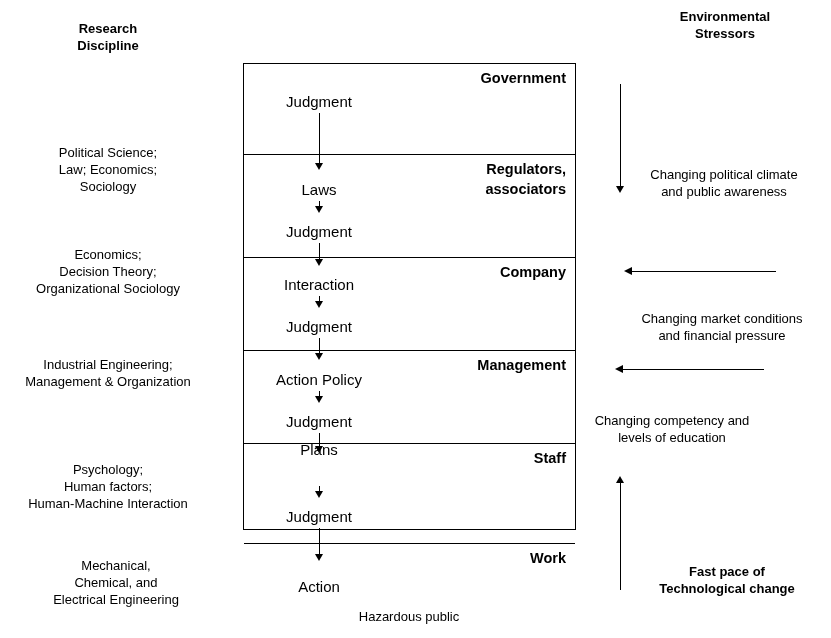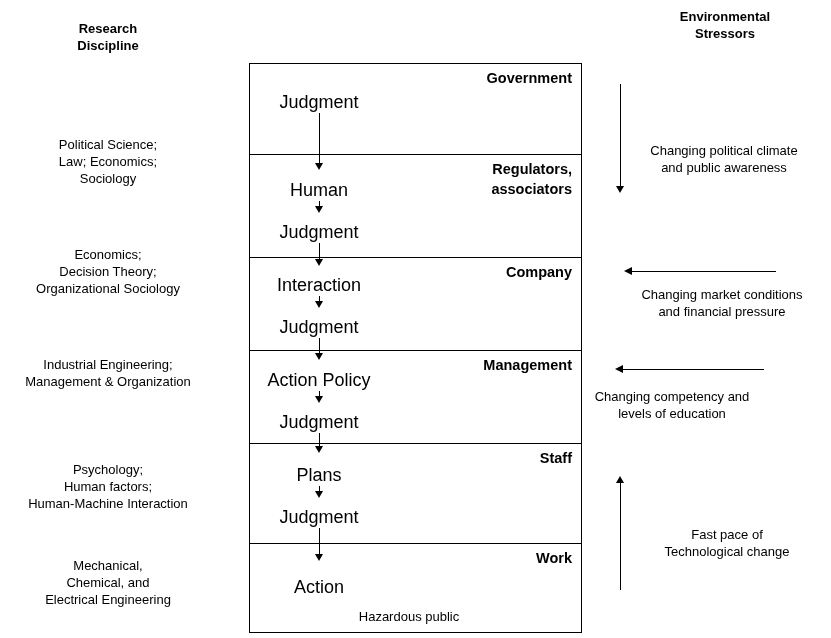--- a/index.html
+++ b/index.html
@@ -20,45 +20,44 @@
     text-align:center;
     white-space:pre-line;
   }
   #hdr-research{left:18px;top:20px;width:180px;}
   #hdr-stressors{left:635px;top:8px;width:180px;}
 
   
   #stack{
     position:absolute;
     left:243px;top:63px;
-    width:333px;height:570px;
+    width:333px;height:467px;
     border:1.6px solid #000;
     box-sizing:border-box;
-    margin-left:6px;
   }
   .band{
     position:absolute;
     left:0;width:100%;
     box-sizing:border-box;
   }
   .band + .band{border-top:1.6px solid #000;}
   .band-title{
     position:absolute;
     right:9px;top:4px;
     font-weight:bold;
     font-size:14.5px;
     line-height:20px;
     text-align:right;
     white-space:pre-line;
   }
 
   
   .flow-label{
     position:absolute;
-    font-size:18px;
+    font-size:15px;
     line-height:16px;
     text-align:center;
     transform:translateX(-50%);
     white-space:nowrap;
   }
   .vline{
     position:absolute;
     width:0;
     border-left:1.3px solid #000;
   }
@@ -92,20 +91,21 @@
     transform:translateY(-50%);
   }
 
   .stressor-text{
     position:absolute;
     font-size:13px;
     line-height:17px;
     text-align:center;
     white-space:pre-line;
     transform:translateX(-50%);
+    margin-top:24px;
   }
   .discipline-text{
     position:absolute;
     font-size:13px;
     line-height:17px;
     text-align:center;
     white-space:pre-line;
     transform:translateX(-50%);
   }
   .hazard-text{
@@ -120,32 +120,32 @@
 </head>
 <body>
 
 <div id="stage">
 
   <div id="hdr-research" class="col-header">Research
 Discipline</div>
   <div id="hdr-stressors" class="col-header">Environmental
 Stressors</div>
 
-  <div class="discipline-text" style="left:108px;top:136px;width:215px;">Political Science;
+  <div class="discipline-text" style="left:108px;top:144px;width:215px;">Political Science;
 Law; Economics;
 Sociology</div>
   <div class="discipline-text" style="left:108px;top:246px;width:230px;">Economics;
 Decision Theory;
 Organizational Sociology</div>
   <div class="discipline-text" style="left:108px;top:356px;width:235px;">Industrial Engineering;
 Management &amp; Organization</div>
   <div class="discipline-text" style="left:108px;top:461px;width:235px;">Psychology;
 Human factors;
 Human-Machine Interaction</div>
-  <div class="discipline-text" style="left:108px;top:557px;width:215px;">Mechanical,
+  <div class="discipline-text" style="left:116px;top:557px;width:215px;">Mechanical,
 Chemical, and
 Electrical Engineering</div>
 
   <div id="stack">
     <div class="band" style="top:0px;height:90.4px;">
       <div class="band-title">Government</div>
     </div>
     <div class="band" style="top:90.4px;height:103px;">
       <div class="band-title">Regulators,
 associators</div>
@@ -161,21 +161,21 @@
     </div>
     <div class="band" style="top:479.4px;height:89px;">
       <div class="band-title">Work</div>
     </div>
   </div>
 
   <div class="flow-label" style="left:319px;top:94px;">Judgment</div>
   <div class="vline" style="left:319px;top:113px;height:52px;"></div>
   <div class="vhead" style="left:319px;top:163px;"></div>
 
-  <div class="flow-label" style="left:319px;top:182px;">Human</div>
+  <div class="flow-label" style="left:319px;top:182px;">Laws</div>
   <div class="vline" style="left:319px;top:201px;height:9px;"></div>
   <div class="vhead" style="left:319px;top:206px;"></div>
 
   <div class="flow-label" style="left:319px;top:224px;">Judgment</div>
   <div class="vline" style="left:319px;top:243px;height:20px;"></div>
   <div class="vhead" style="left:319px;top:259px;"></div>
 
   <div class="flow-label" style="left:319px;top:277px;">Interaction</div>
   <div class="vline" style="left:319px;top:296px;height:9px;"></div>
   <div class="vhead" style="left:319px;top:301px;"></div>
@@ -185,21 +185,21 @@
   <div class="vhead" style="left:319px;top:353px;"></div>
 
   <div class="flow-label" style="left:319px;top:372px;">Action Policy</div>
   <div class="vline" style="left:319px;top:391px;height:9px;"></div>
   <div class="vhead" style="left:319px;top:396px;"></div>
 
   <div class="flow-label" style="left:319px;top:414px;">Judgment</div>
   <div class="vline" style="left:319px;top:433px;height:18px;"></div>
   <div class="vhead" style="left:319px;top:446px;"></div>
 
-  <div class="flow-label" style="left:319px;top:467px;">Plans</div>
+  <div class="flow-label" style="left:319px;top:442px;">Plans</div>
   <div class="vline" style="left:319px;top:486px;height:9px;"></div>
   <div class="vhead" style="left:319px;top:491px;"></div>
 
   <div class="flow-label" style="left:319px;top:509px;">Judgment</div>
   <div class="vline" style="left:319px;top:528px;height:30px;"></div>
   <div class="vhead" style="left:319px;top:554px;"></div>
 
   <div class="flow-label" style="left:319px;top:579px;">Action</div>
 
   <div class="hazard-text" style="left:409px;top:609px;">Hazardous public</div>
@@ -214,16 +214,16 @@
   <div class="stressor-text" style="left:722px;top:286px;width:220px;">Changing market conditions
 and financial pressure</div>
 
   <div class="hline" style="left:623px;top:369px;width:141px;"></div>
   <div class="hhead-left" style="left:615px;top:369px;"></div>
   <div class="stressor-text" style="left:672px;top:388px;width:210px;">Changing competency and
 levels of education</div>
 
   <div class="vline" style="left:620px;top:483px;height:107px;"></div>
   <div class="vhead-up" style="left:620px;top:476px;"></div>
-  <div class="stressor-text" style="left:727px;top:526px;width:200px;">Fast pace of
+  <div class="stressor-text" style="left:727px;top:539px;width:200px;font-weight:bold;">Fast pace of
 Technological change</div>
 
 </div>
 
 </body></html>

